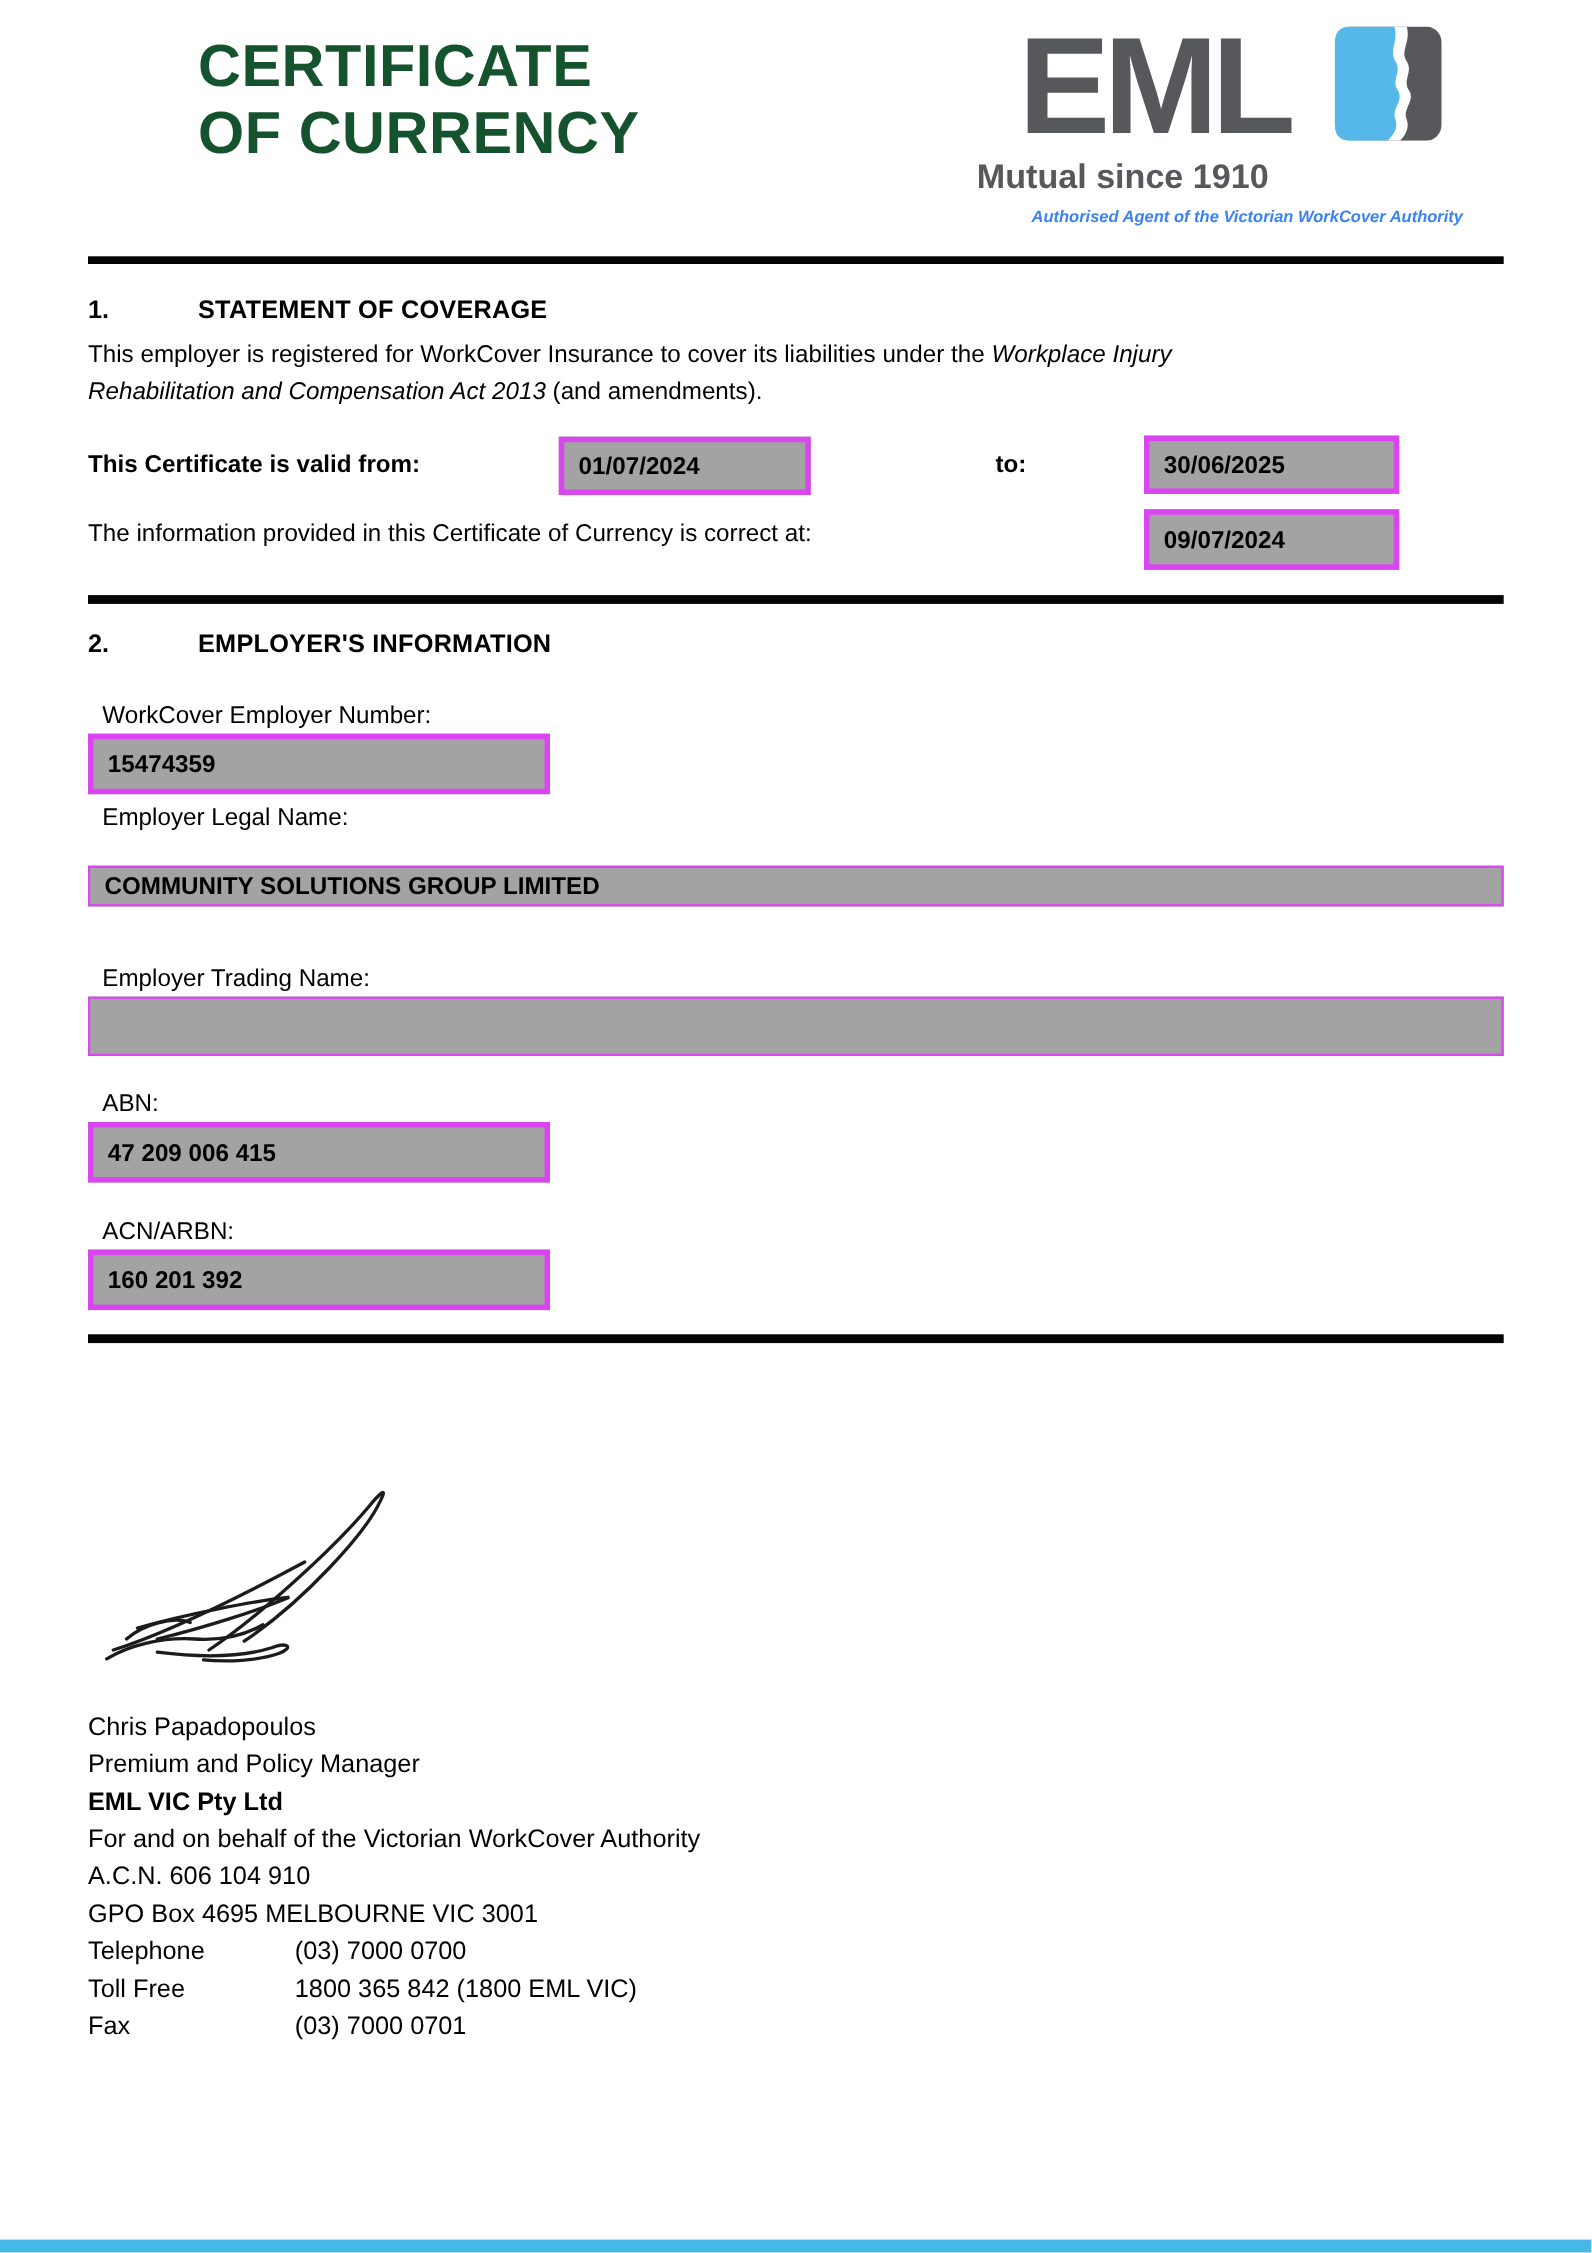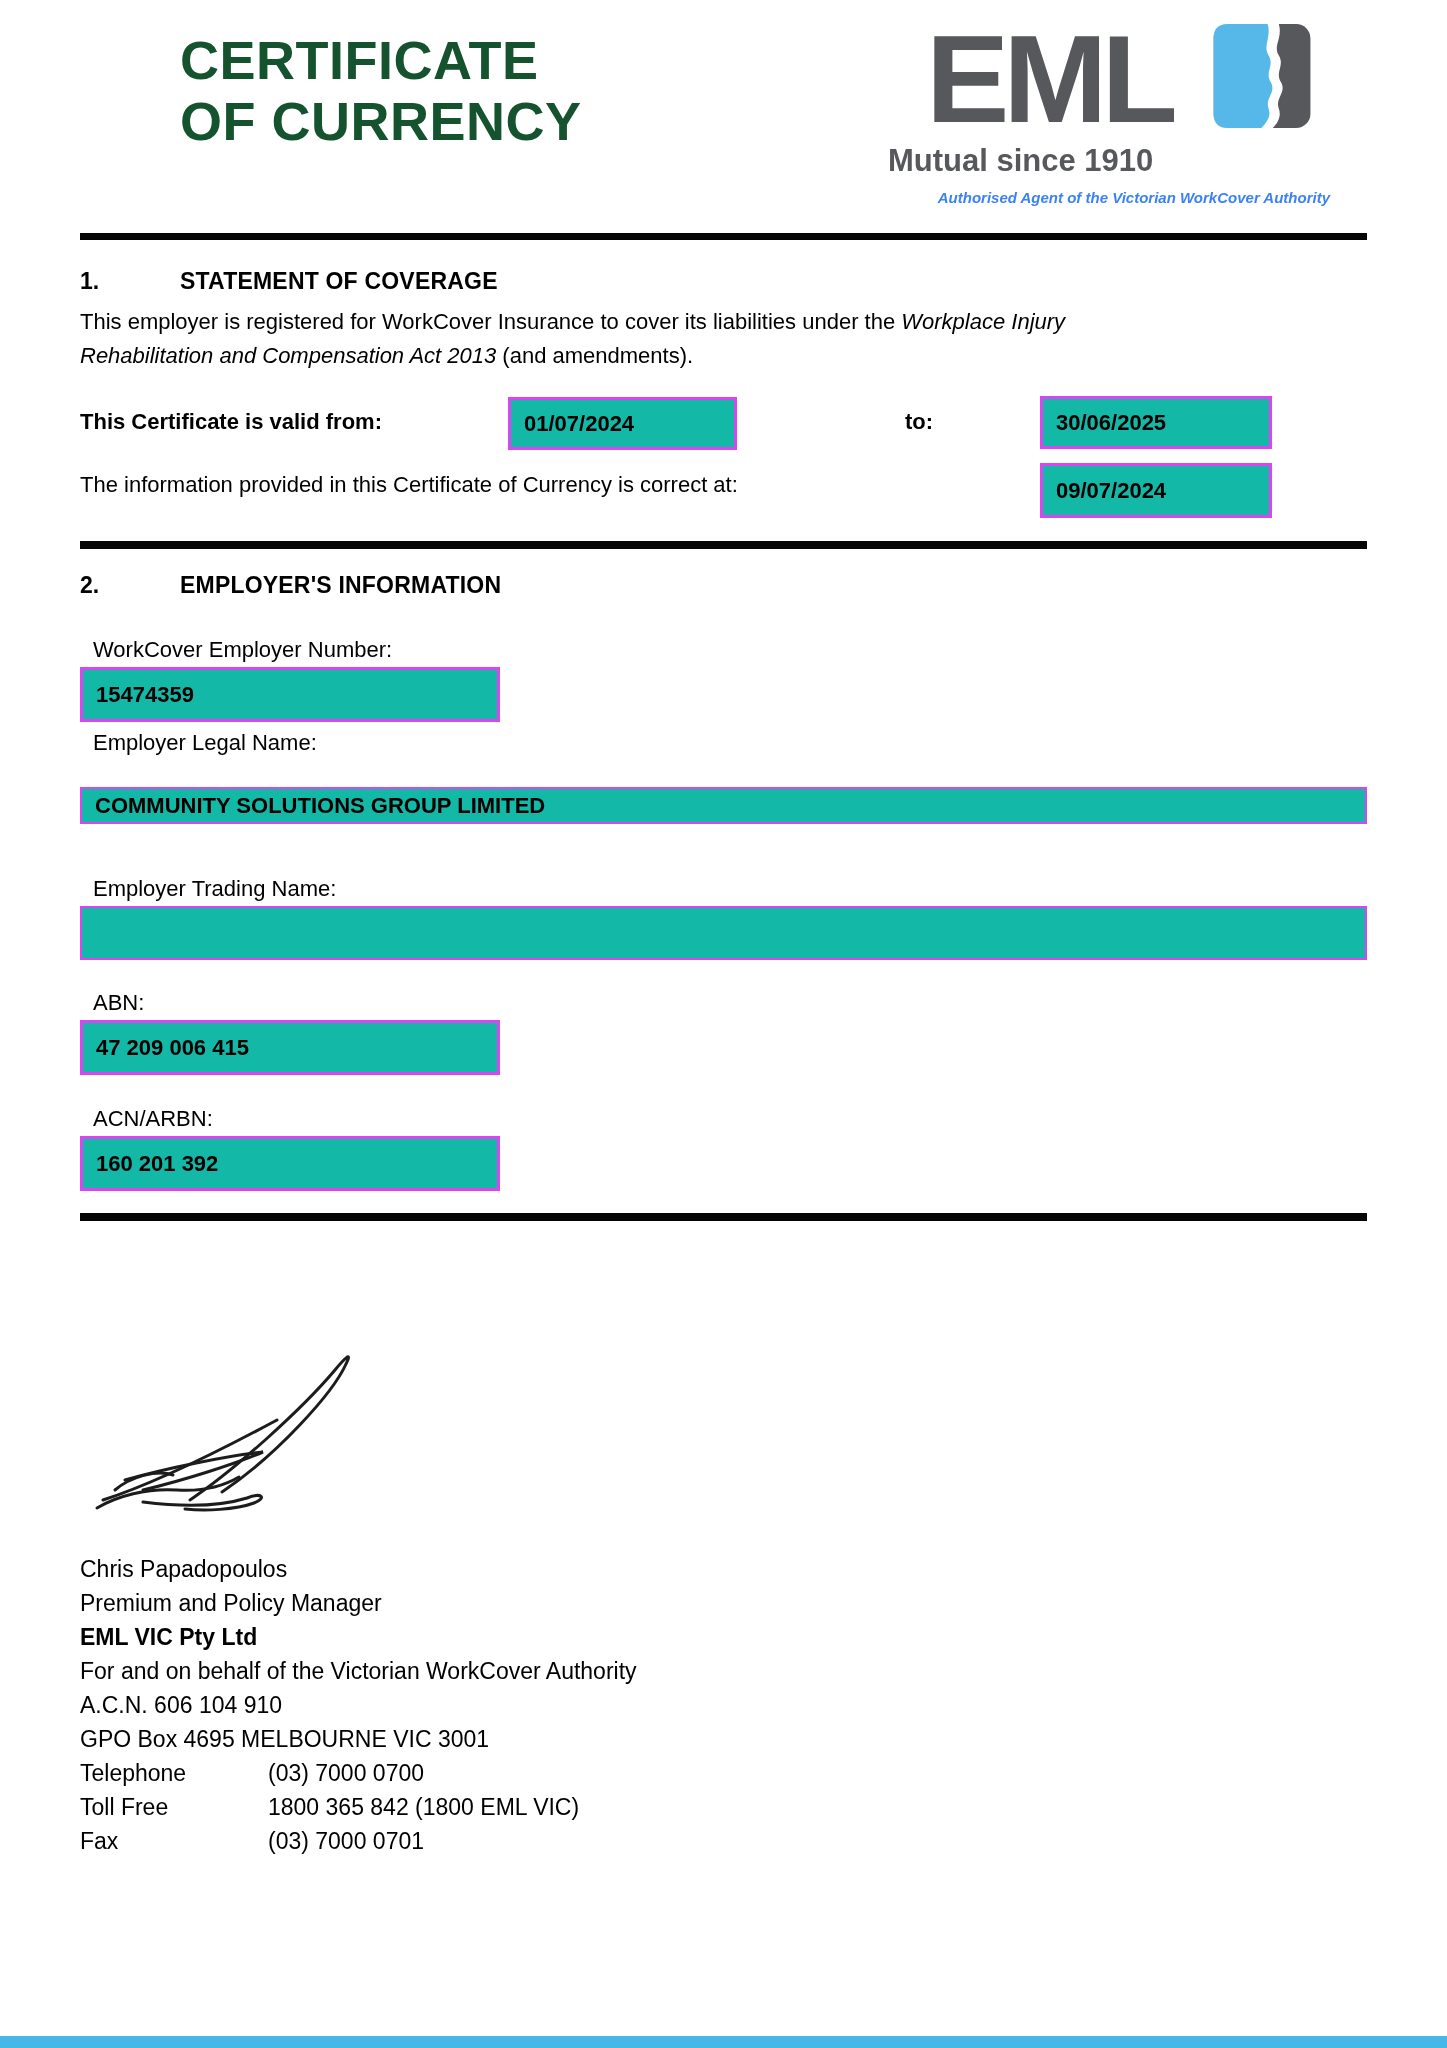--- a/index.html
+++ b/index.html
@@ -31,22 +31,22 @@
   .rule { position:absolute; left:80px; width:1287px; height:7px; background:#050505; }
 
   .sec-num  { left:80px; font-size:23px; font-weight:bold; }
   .sec-head { left:180px; font-size:23px; font-weight:bold; letter-spacing:0.2px; }
 
   .body-text { font-size:22px; line-height:34px; }
   .lbl   { font-size:22px; }
   .lbl-b { font-size:22px; font-weight:bold; }
 
   .vbox {
-    position:absolute; box-sizing:border-box; background:#14b8a6;
-    border:3px solid #d946ef; display:flex; align-items:center;
+    position:absolute; box-sizing:border-box; background:#a3a3a3;
+    border:5px solid #d946ef; display:flex; align-items:center;
     padding-left:13px; font-size:22px; font-weight:bold; color:#000;
   }
   .vbox.wide { border-width:2px; }
 
   .footer-block { left:80px; top:1552px; font-size:23px; line-height:34px; }
   .contact-row { display:flex; }
   .contact-row .c-lbl { width:188px; }
 
   .bottom-bar { position:absolute; left:0; bottom:0; width:100%; height:12px; }
 </style>

